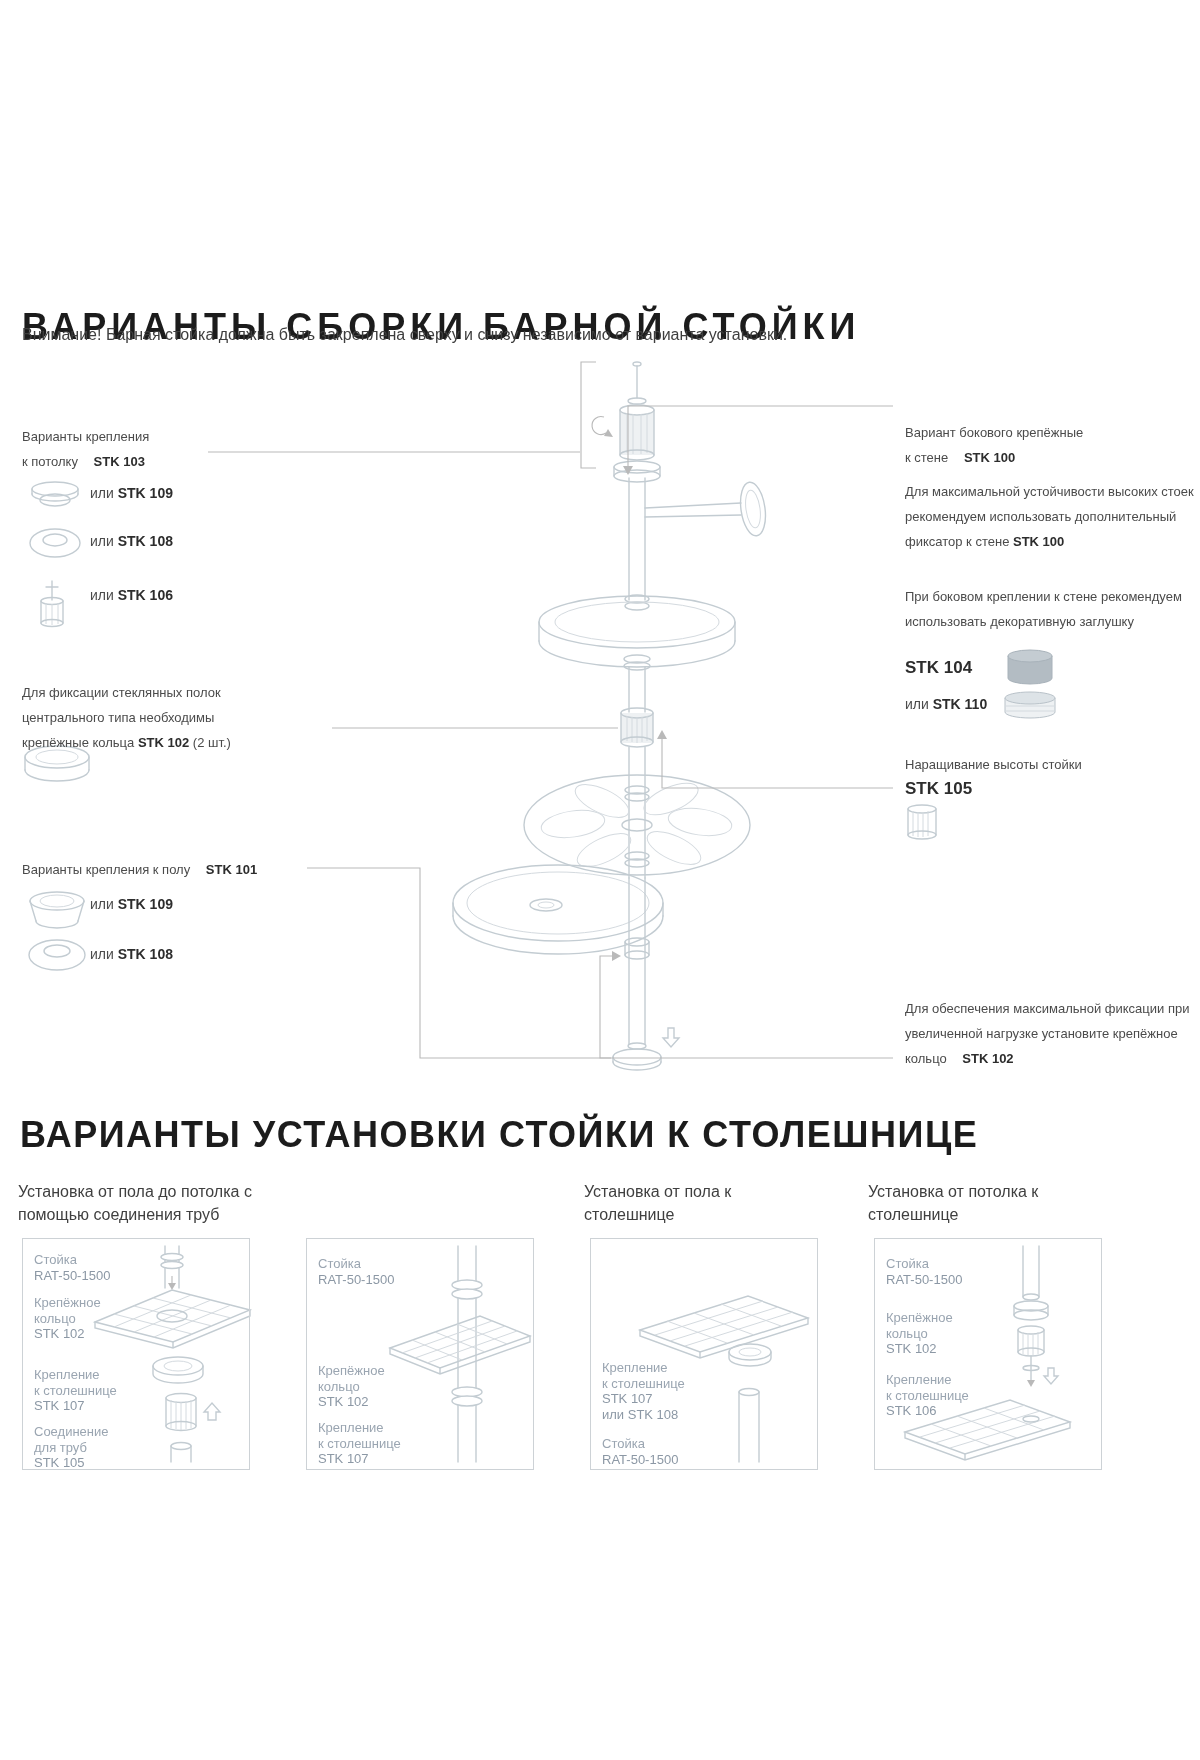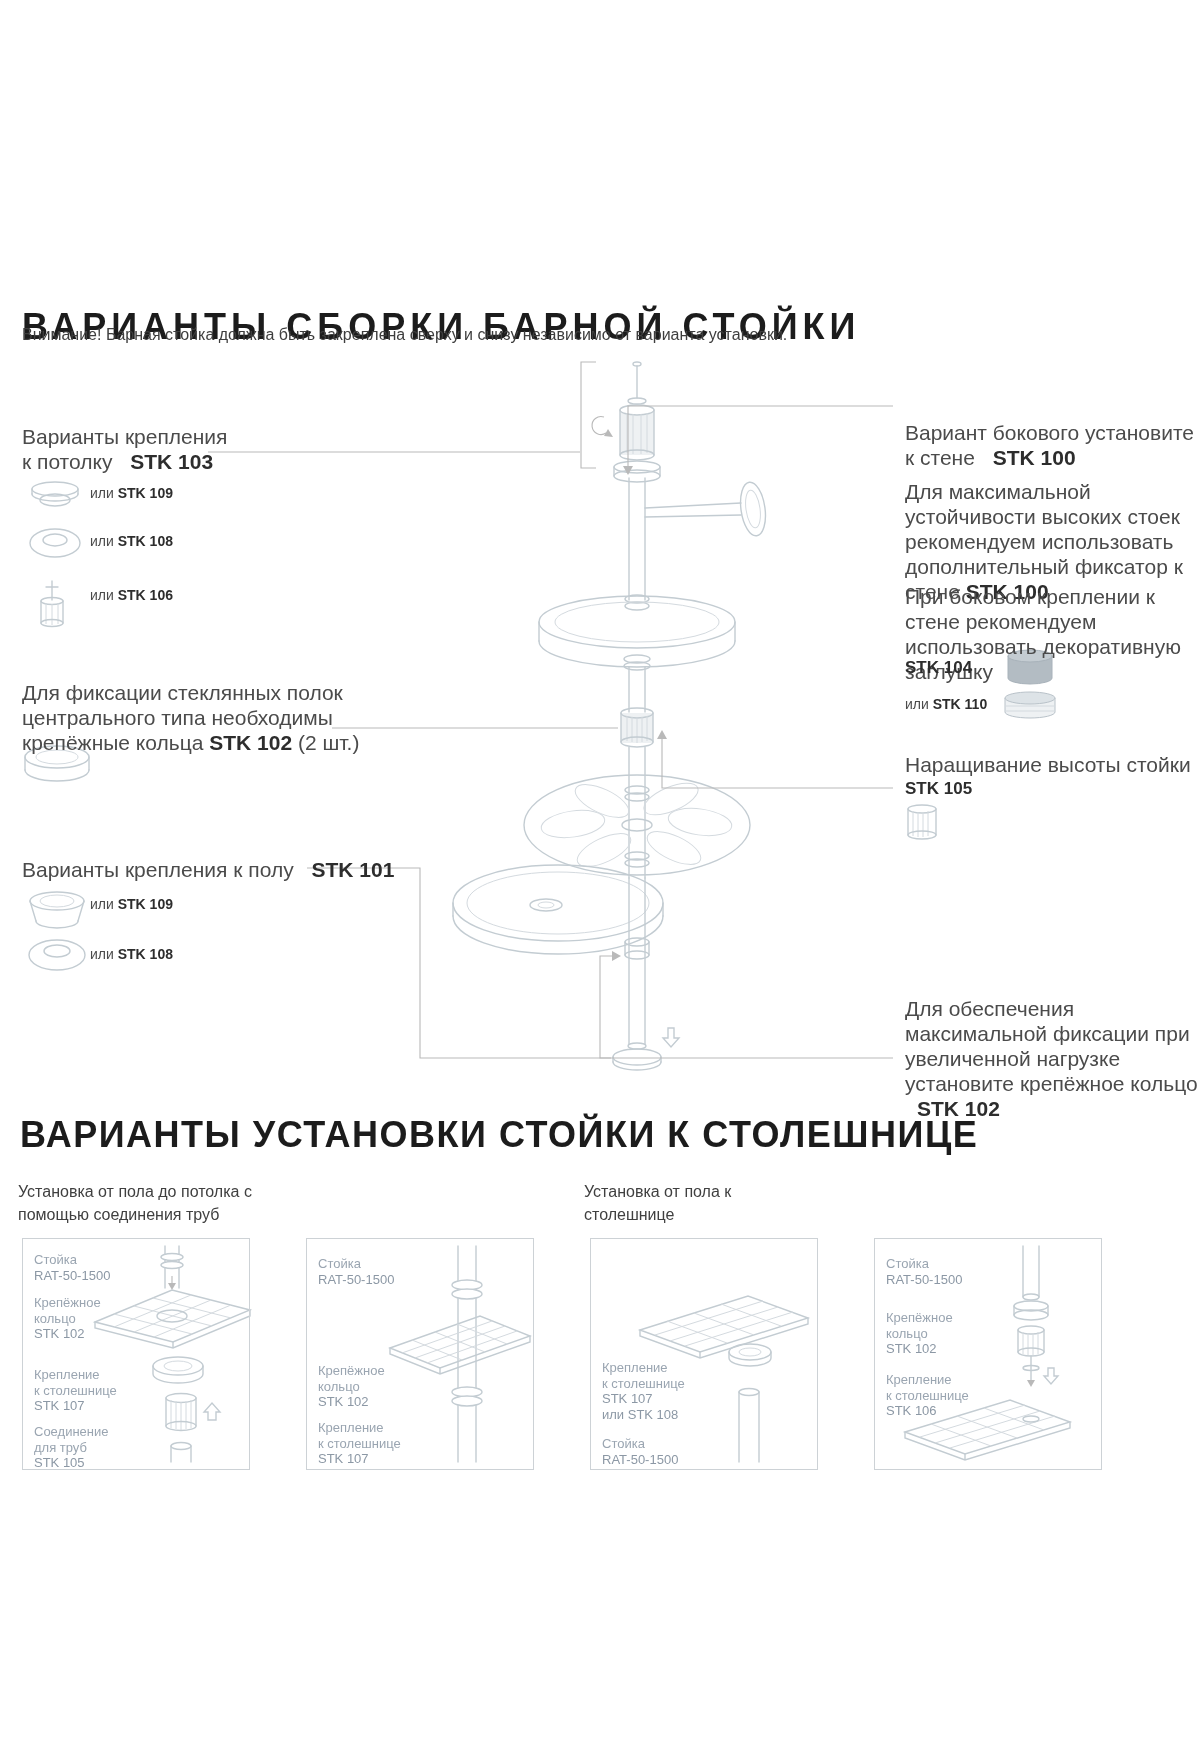--- a/index.html
+++ b/index.html
@@ -2,21 +2,21 @@
 <html><head>
 <meta charset="utf-8">
 <style>
   html,body{margin:0;padding:0;background:#fff}
   .page{position:relative;width:1200px;height:1760px;background:#fff;
         font-family:"Liberation Sans",sans-serif;overflow:hidden}
   .abs{position:absolute}
   .t1{font-weight:700;font-size:36px;letter-spacing:5px;color:#1c1c1c;white-space:nowrap}
   .t2{font-weight:700;font-size:36px;letter-spacing:1.5px;color:#1c1c1c;white-space:nowrap}
   .sub{font-size:16px;color:#3e3e3e}
-  .txt{font-size:21px;color:#4b4b4b;line-height:25px}
+  .txt{font-size:13px;color:#4b4b4b;line-height:25px}
   .txt b,.code,.opt b{font-weight:700;color:#2d2d2d}
   .gap{margin-left:12px}
   .opt{font-size:14px;color:#4b4b4b;white-space:nowrap}
   .codeline{font-size:17px;color:#2d2d2d;font-weight:700;white-space:nowrap}
   .hdr{font-size:16px;color:#404040;line-height:23px}
   .plab{font-size:13px;color:#9aa5b1;line-height:15.5px;white-space:nowrap}
   .plab b{color:#8c98a5;font-weight:400}
   .panel{border:1px solid #cdd2d6;background:transparent}
   svg .s{stroke:#c3ccd2;stroke-width:1.4;fill:none;stroke-linecap:round}
   svg .sf{stroke:#c3ccd2;stroke-width:1.4;fill:#fff}
@@ -348,21 +348,21 @@
   <div class="abs opt" style="left:90px;top:896px">
     <span>или</span>
     <b>STK 109</b>
   </div>
   <div class="abs opt" style="left:90px;top:946px">
     <span>или</span>
     <b>STK 108</b>
   </div>
 
   <div class="abs txt" style="left:905px;top:420px">
-    <div>Вариант бокового установите</div>
+    <div>Вариант бокового крепёжные</div>
     <div>
       <span>к стене</span>
       <b class="gap">STK 100</b>
     </div>
   </div>
 
   <div class="abs txt" style="left:905px;top:479px;width:310px">
     <span>Для максимальной устойчивости высоких стоек рекомендуем использовать дополнительный фиксатор к стене</span>
     <b>STK 100</b>
   </div>
@@ -381,20 +381,21 @@
 
   <div class="abs txt" style="left:905px;top:996px;width:310px">
     <span>Для обеспечения максимальной фиксации при увеличенной нагрузке установите крепёжное кольцо</span>
     <b class="gap">STK 102</b>
   </div>
 
   <h2 class="abs t2" style="left:20px;top:1114px;margin:0">ВАРИАНТЫ УСТАНОВКИ СТОЙКИ К СТОЛЕШНИЦЕ</h2>
 
   <div class="abs hdr" style="left:18px;top:1180px;width:250px">Установка от пола до потолка с помощью соединения труб</div>
   <div class="abs hdr" style="left:584px;top:1180px;width:170px">Установка от пола к столешнице</div>
+  <div class="abs hdr" style="left:868px;top:1180px;width:190px">Установка от потолка к столешнице</div>
 
   <div class="abs panel" style="left:22px;top:1238px;width:226px;height:230px"></div>
   <div class="abs panel" style="left:306px;top:1238px;width:226px;height:230px"></div>
   <div class="abs panel" style="left:590px;top:1238px;width:226px;height:230px"></div>
   <div class="abs panel" style="left:874px;top:1238px;width:226px;height:230px"></div>
 
   <div class="abs plab" style="left:34px;top:1252px">
     <div>Стойка</div>
     <b>RAT-50-1500</b>
   </div>

